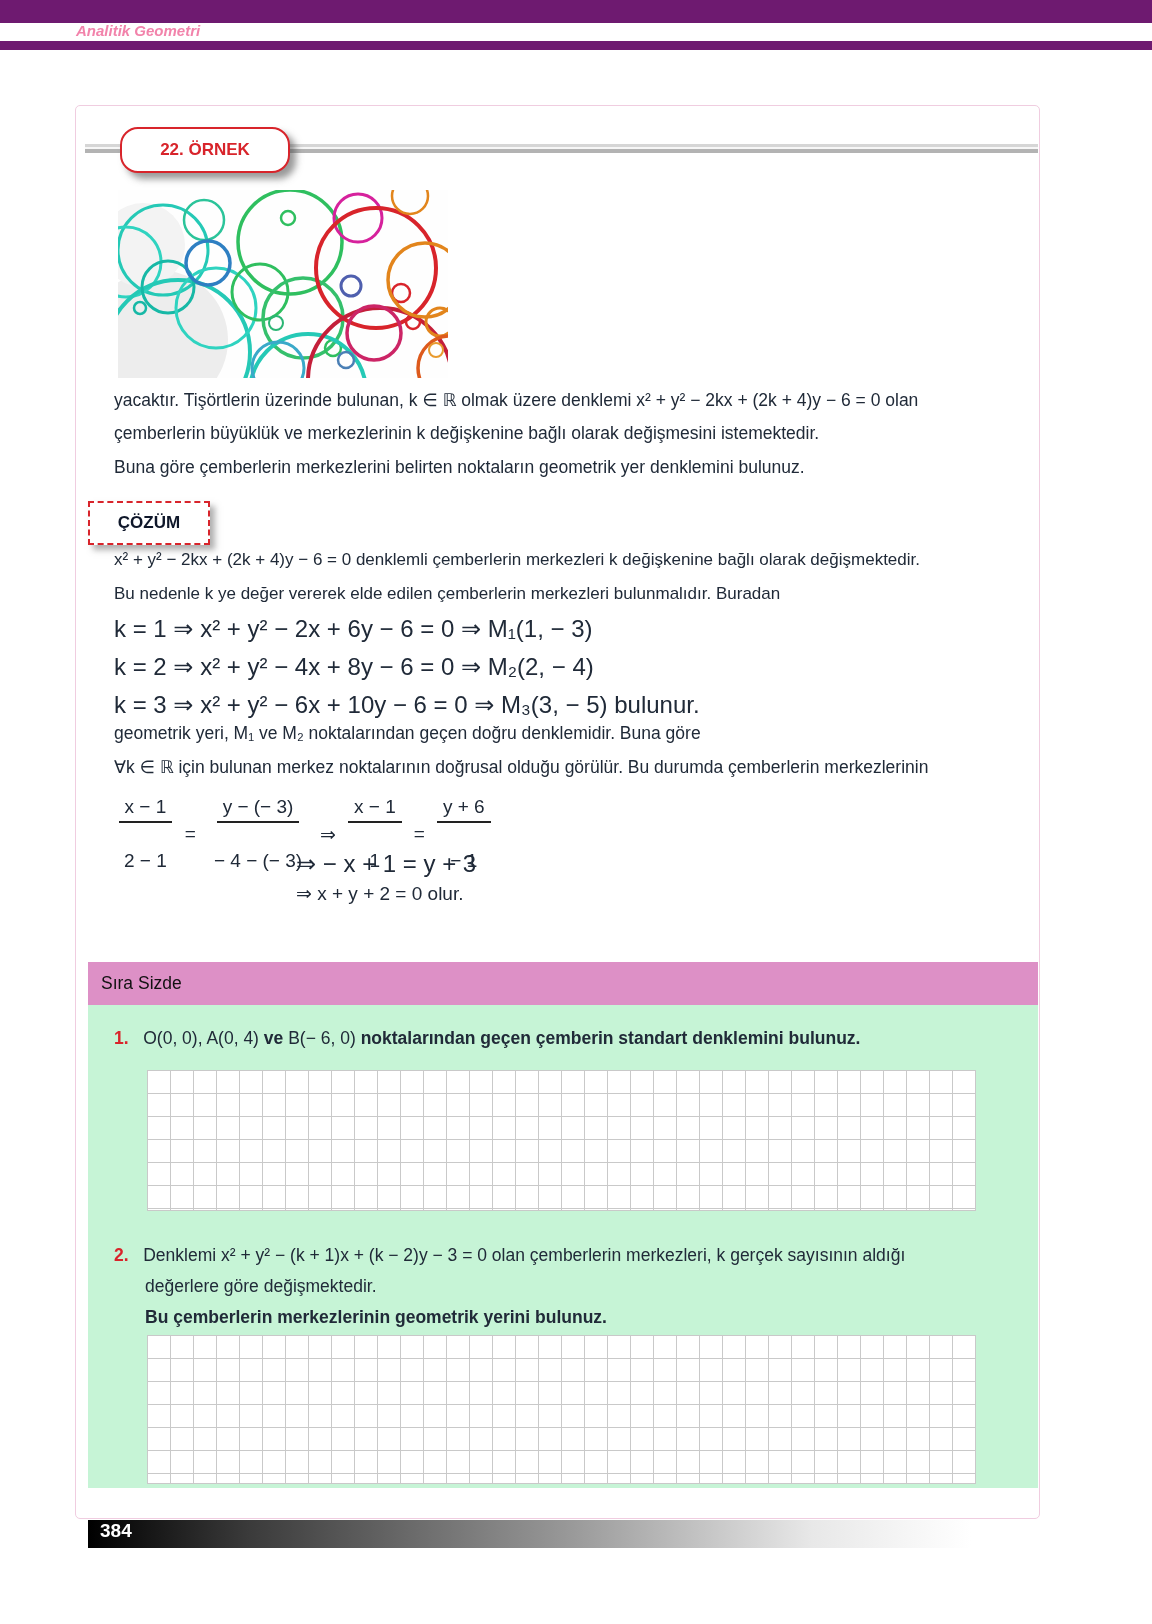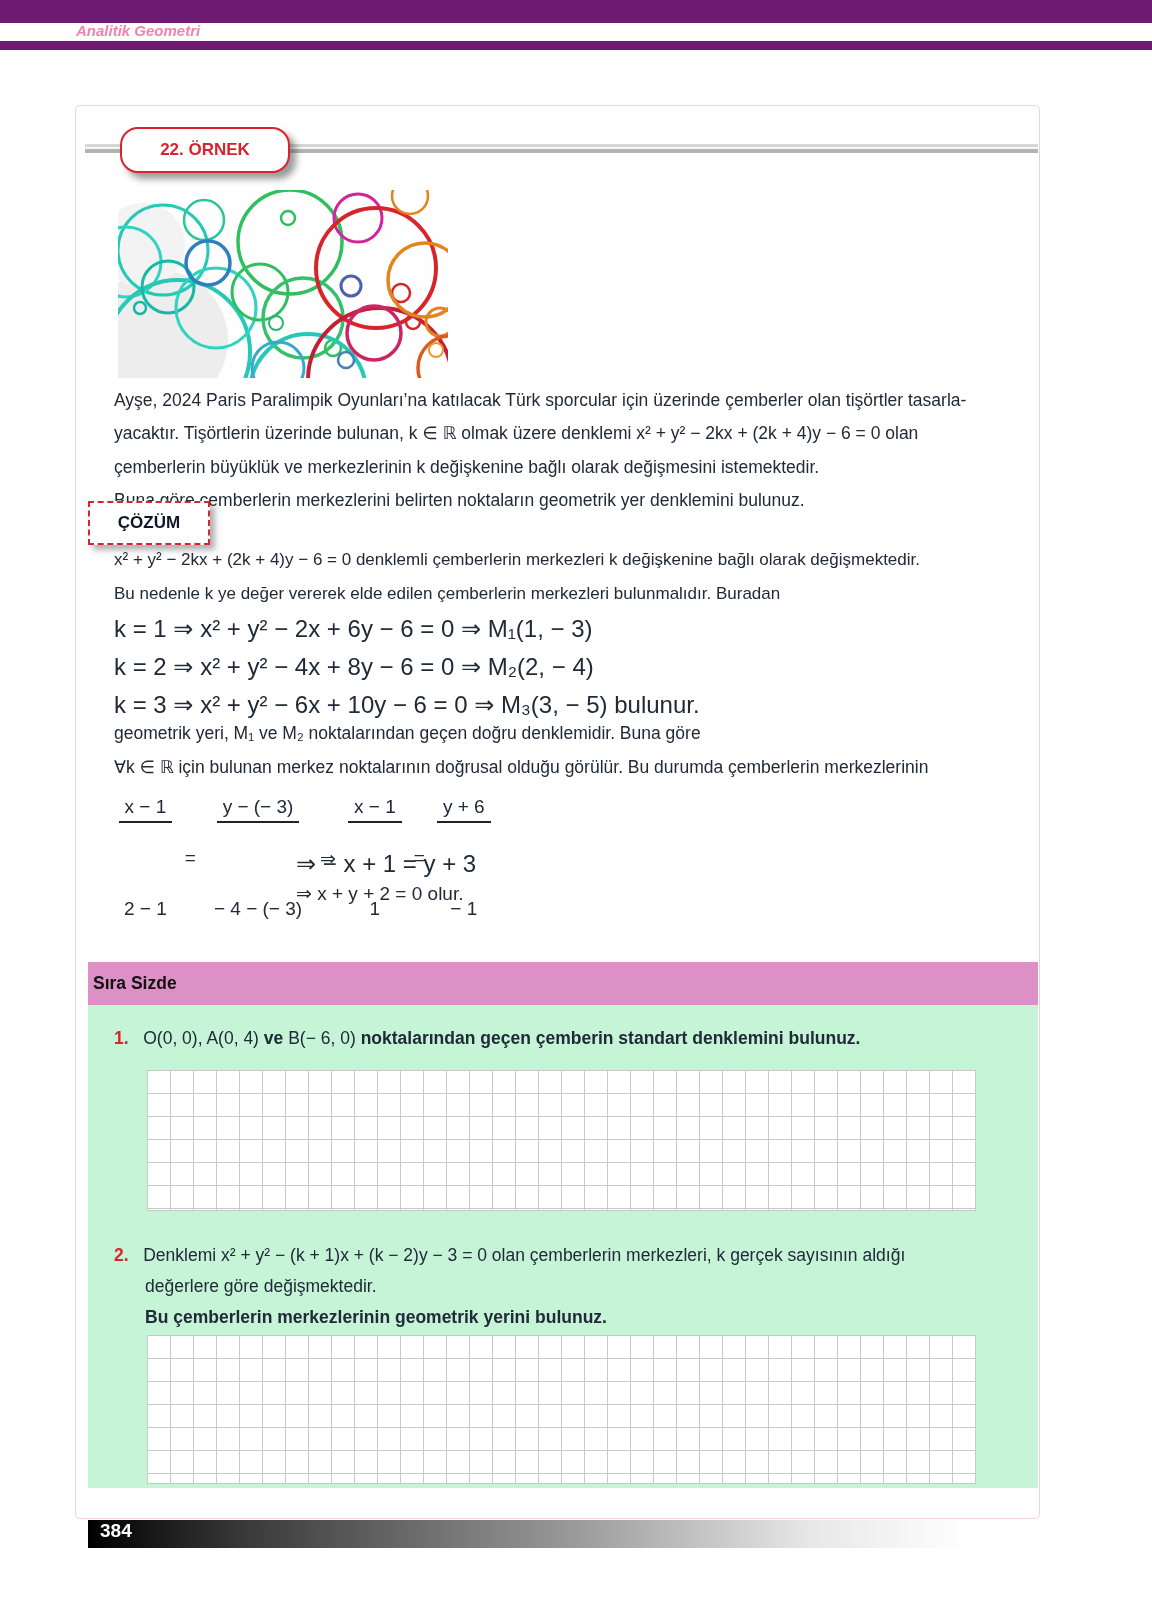--- a/index.html
+++ b/index.html
@@ -39,28 +39,28 @@
     border:2px dashed #d8242b;display:flex;align-items:center;justify-content:center;
     font-size:17px;font-weight:bold;color:#0f172a;box-shadow:5px 5px 6px rgba(100,100,100,.5);
   }
   .sol-intro{position:absolute;left:114px;top:543px;width:900px;font-size:17px;line-height:34px;}
   .k-lines{position:absolute;left:114px;top:610px;width:760px;font-size:24px;line-height:38px;}
   .locus{position:absolute;left:114px;top:716px;width:900px;font-size:17.5px;line-height:34px;}
   
   .frac-row{position:absolute;left:114px;top:796px;display:flex;align-items:center;font-size:19px;}
   .frac{display:inline-flex;flex-direction:column;align-items:center;margin:0 4px;gap:18px;}
   .fnum{padding:0 6px 3px;border-bottom:2px solid #222;white-space:nowrap;}
-  .fden{padding:9px 6px 0;white-space:nowrap;margin-top:48px;}
+  .fden{padding:9px 6px 0;white-space:nowrap;}
   .op{margin:0 8px;}
   .step2{position:absolute;left:296px;top:850px;font-size:24px;}
   .step3{position:absolute;left:296px;top:882px;font-size:19px;}
   
   .practice-header{
     position:absolute;left:88px;top:962px;width:950px;height:43px;background:#dd90c6;
-    display:flex;align-items:center;font-size:17.5px;font-weight:bold;color:#111;padding-left:5px;box-sizing:border-box;
+    display:flex;align-items:center;font-size:17.5px;font-weight:normal;color:#111;padding-left:13px;box-sizing:border-box;
   }
   .practice-body{position:absolute;left:88px;top:1005px;width:950px;height:483px;background:#c6f4d6;}
   .ex-row{position:absolute;font-size:17.5px;}
   .ex-num{color:#d8242b;font-weight:bold;}
   .bold{font-weight:bold;}
   .grid{
     position:absolute;background-color:#ffffff;
     background-image:linear-gradient(to right,#c9c9c9 1px,transparent 1px),
                      linear-gradient(to bottom,#c9c9c9 1px,transparent 1px);
     background-size:23px 23px;
@@ -120,21 +120,20 @@
       <circle cx="307" cy="90" r="37" fill="none" stroke="#e2851c" stroke-width="3.5"></circle>
       <circle cx="322" cy="132" r="14" fill="none" stroke="#e2851c" stroke-width="3"></circle>
       <circle cx="332" cy="178" r="32" fill="none" stroke="#dd5a1c" stroke-width="3.5"></circle>
       <circle cx="344" cy="146" r="10" fill="none" stroke="#e2851c" stroke-width="2.5"></circle>
       <circle cx="318" cy="160" r="7" fill="none" stroke="#e89a2e" stroke-width="2"></circle>
       <circle cx="292" cy="6" r="18" fill="none" stroke="#e2851c" stroke-width="2.5"></circle>
     </svg>
   </div>
 
   <div class="problem">
-    <div>Ayşe, 2024 Paris Paralimpik Oyunları’na katılacak Türk sporcular için üzerinde çemberler olan tişörtler tasarla-</div>
     <div>yacaktır. Tişörtlerin üzerinde bulunan, k ∈ ℝ olmak üzere denklemi  x² + y² − 2kx + (2k + 4)y − 6 = 0 olan</div>
     <div>çemberlerin büyüklük ve merkezlerinin k değişkenine bağlı olarak değişmesini istemektedir.</div>
     <div>Buna göre çemberlerin merkezlerini belirten noktaların geometrik yer denklemini bulunuz.</div>
   </div>
 
   <div class="solution-badge">ÇÖZÜM</div>
 
   <div class="sol-intro">
     <div>x² + y² − 2kx + (2k + 4)y − 6 = 0 denklemli çemberlerin merkezleri k değişkenine bağlı olarak değişmektedir.</div>
     <div>Bu nedenle k ye değer vererek elde edilen çemberlerin merkezleri bulunmalıdır. Buradan</div>

